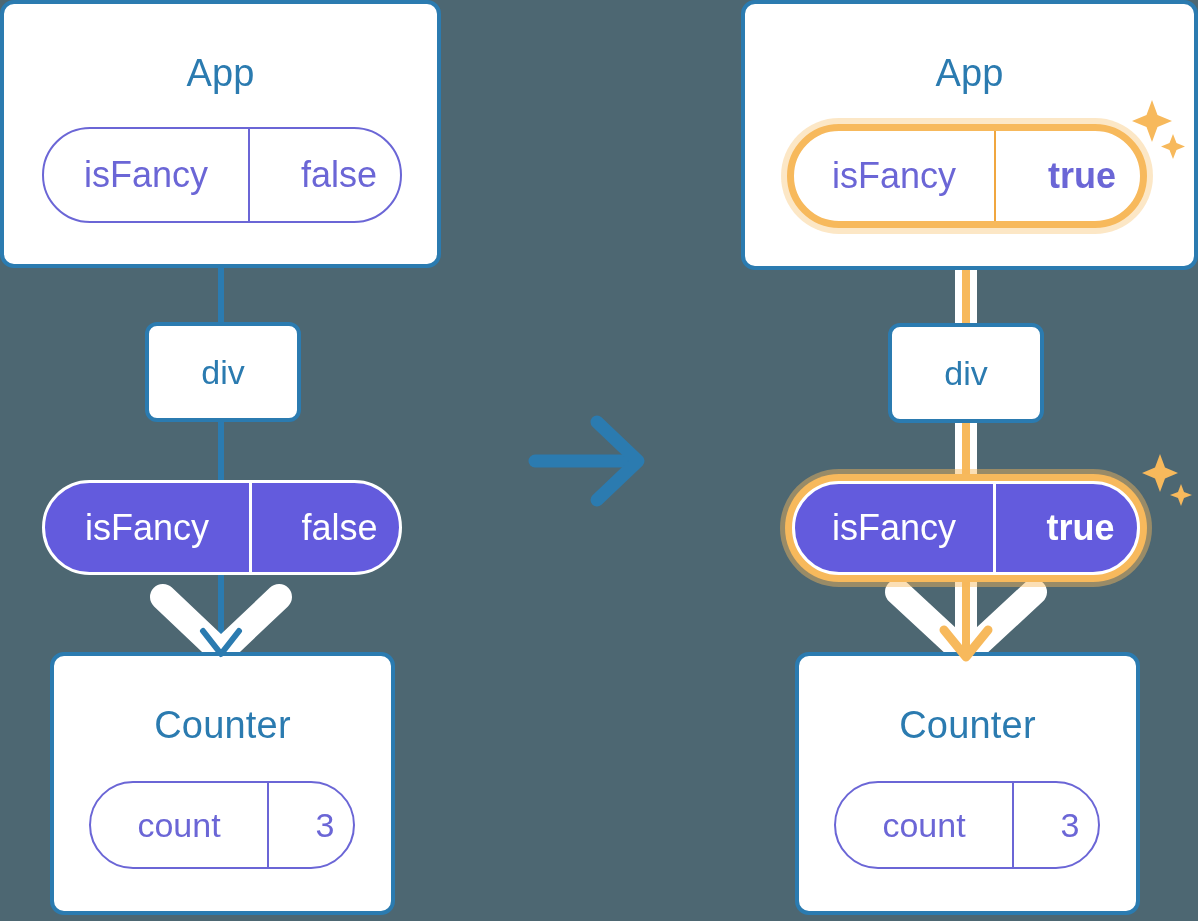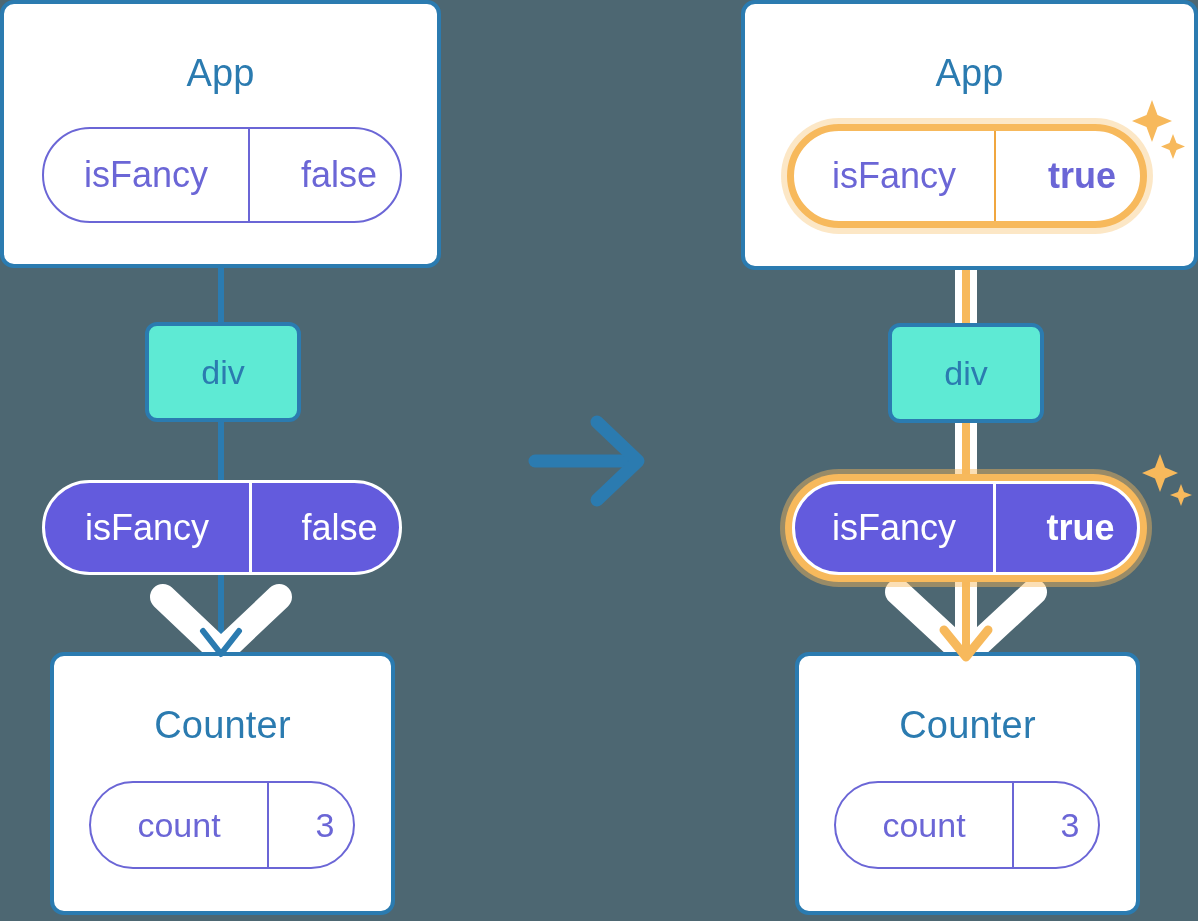--- a/index.html
+++ b/index.html
@@ -27,21 +27,21 @@
     text-align:center;
     color:#2b7bb0;
     font-size:38px;
     letter-spacing:.2px;
     white-space:nowrap;
   }
 
   
   .nodebox{
     position:absolute;
-    background:#5eead4;
+    background:#ffffff;
     border:4px solid #2b7bb0;
     border-radius:12px;
     box-sizing:border-box;
     display:flex;align-items:center;justify-content:center;
     color:#2b7bb0;
     font-size:34px;
     z-index:7;
   }
 
   

